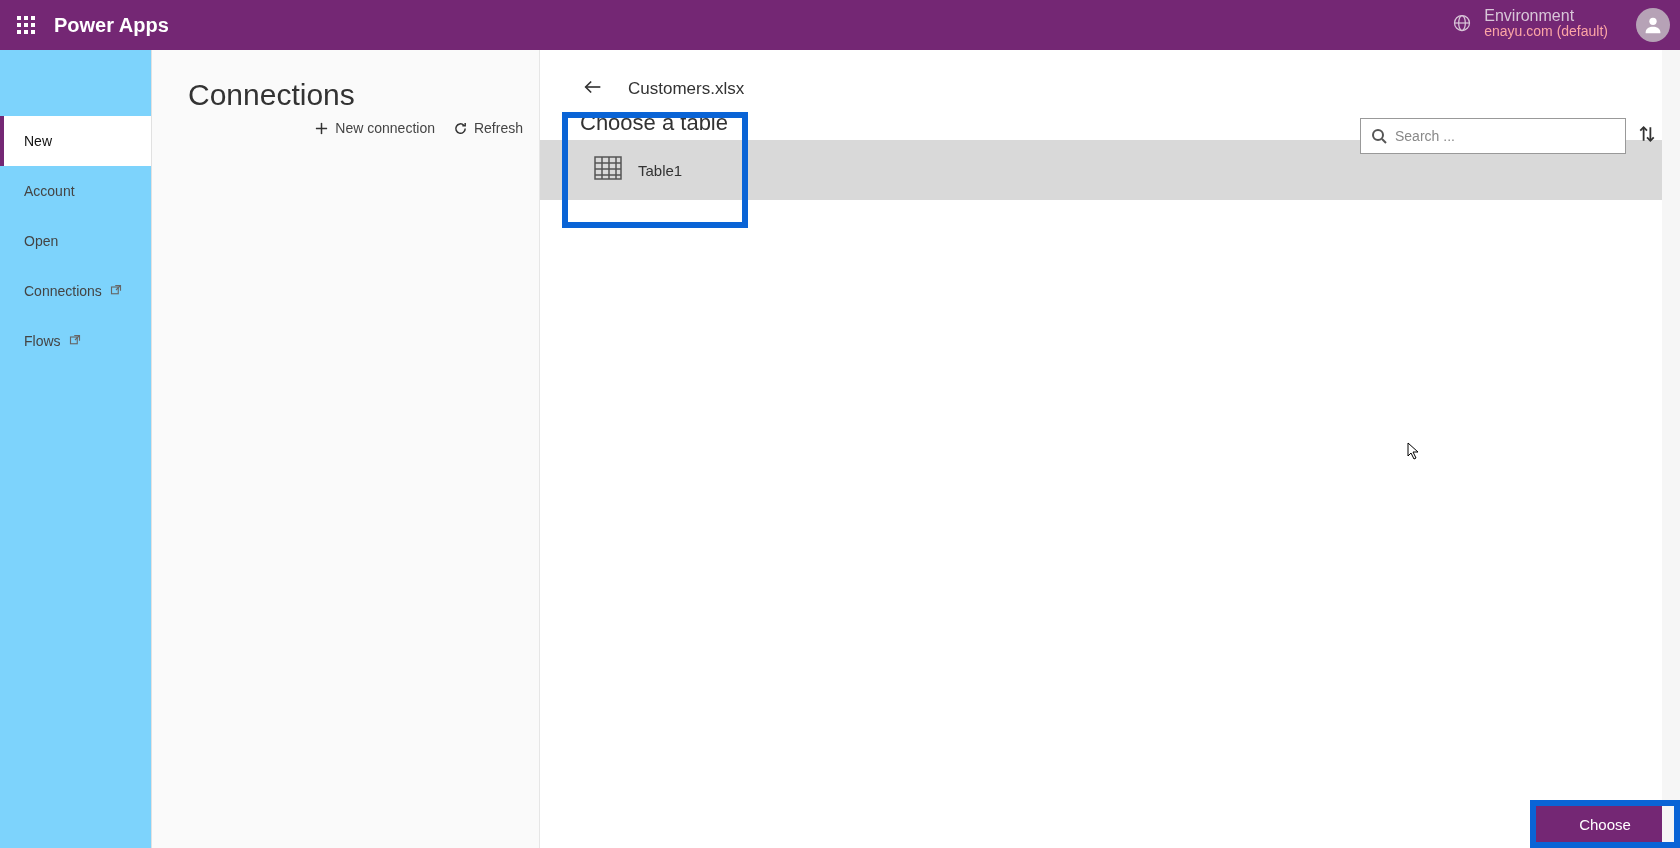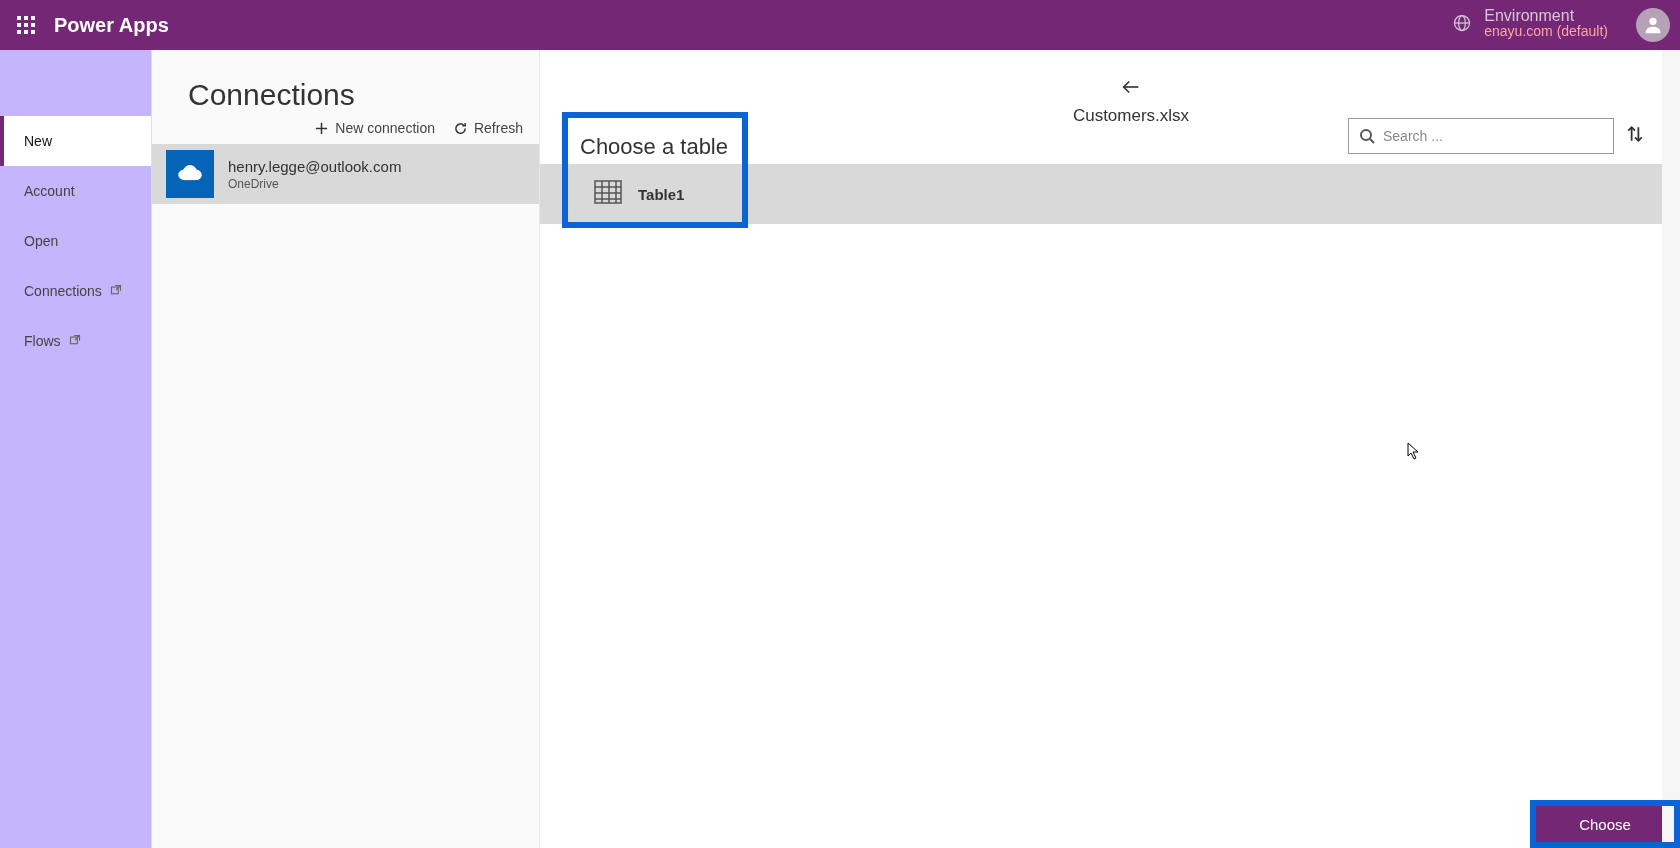--- a/index.html
+++ b/index.html
@@ -36,21 +36,21 @@
     width:34px; height:34px; border-radius:50%;
     background:#b6a2b6; display:flex; align-items:center; justify-content:center;
     cursor:pointer;
   }
   .avatar svg { width:22px; height:22px; fill:#fff; }
 
   
   .main { display:flex; height: calc(100% - 50px); }
 
   .sidebar {
-    width:152px; background:#c4b5fd; border-right:1px solid #e1e1e1;
+    width:152px; background:#7dd3fc; border-right:1px solid #e1e1e1;
     padding-top:66px;
   }
   .nav-item {
     height:50px; display:flex; align-items:center;
     padding: 0 20px; font-size:14px; color:#444;
     border-left:4px solid transparent;
     cursor:pointer; gap:8px;
   }
   .nav-item.active {
     background:#fff; border-left-color:#742774; color:#111;
@@ -81,49 +81,49 @@
   }
   .conn-icon {
     width:48px; height:48px; background:#0364b8;
     display:flex; align-items:center; justify-content:center;
   }
   .conn-icon svg { width:30px; height:30px; fill:#fff; stroke:#fff; }
   .conn-text .conn-title { font-size:15px; color:#333; }
   .conn-text .conn-sub   { font-size:12px; color:#555; margin-top:2px;}
 
   .detail-col { flex:1; position:relative; padding: 26px 0 0 0; }
-  .breadcrumb { display:flex; align-items:center; gap:4px; padding-left:42px; margin-bottom:8px;flex-direction:column;}
+  .breadcrumb { display:flex; align-items:center; gap:24px; padding-left:42px; margin-bottom:8px;}
   .back-arrow { cursor:pointer; }
   .back-arrow svg { width:22px; height:22px; stroke:#333; fill:none; stroke-width:1.8; }
   .breadcrumb-file { font-size:17px; color:#333; }
 
   .table-highlight {
     position:absolute; left:22px; top:62px;
     width:186px; height:116px; border:6px solid #0a64d6; pointer-events:none; z-index:5;
   }
   .choose-title { font-size:22px; font-weight:300; color:#333; padding-left:40px; }
   .search-row {
-    display:flex; align-items:center; gap:12px; position:absolute; right:36px; top:68px;
+    display:flex; align-items:center; gap:12px; position:absolute; right:24px; top:68px;
   }
   .search-box {
     width:266px; height:36px; border:1px solid #999; display:flex; align-items:center;
     padding:0 10px; background:#fff;
   }
   .search-box svg { width:16px; height:16px; stroke:#555; fill:none; stroke-width:2; margin-right:8px;}
   .search-box input { border:none; outline:none; font-size:14px; flex:1; background:transparent; color:#333;}
   .search-box input::placeholder { color:#888; }
   .sort-btn { cursor:pointer; }
   .sort-btn svg { width:18px; height:18px; stroke:#333; fill:none; stroke-width:1.6; }
 
   .table-row {
     height:60px; background:#d9d9d9; display:flex; align-items:center;
     padding-left:54px; gap:16px; cursor:pointer; margin-top:4px;
   }
   .table-row .t-icon svg { width:28px; height:24px; }
-  .table-row .t-name { font-size:15px; color:#333;font-weight:bold; }
+  .table-row .t-name { font-size:15px; color:#333; }
 
   .connect-btn-highlight {
     position:absolute; right:0; bottom:0;
     border:6px solid #0a64d6; pointer-events:none; z-index:6;
     width:150px; height:48px;
   }
   .connect-btn {
     position:absolute; right:6px; bottom:6px;
     width:138px; height:36px;
     background:#742774; color:#fff; font-size:15px;
@@ -225,31 +225,20 @@
           <span>New connection</span>
         </div>
         <div class="act">
           <svg viewBox="0 0 16 16">
               <path d="M13 8a5 5 0 1 1-1.5-3.5"></path>
               <path d="M13 2v3h-3"></path>
             </svg>
           <span>Refresh</span>
         </div>
       </div>
-      <div class="conn-item">
-        <div class="conn-icon">
-          <svg viewBox="0 0 32 20">
-              <path d="M10 16c-3 0-6-2-6-5 0-3 2-5 5-5 1-3 4-5 7-5 3 0 6 2 7 5 3 0 5 2 5 5s-2 5-5 5H10z" fill="#fff"></path>
-            </svg>
-        </div>
-        <div class="conn-text">
-          <div class="conn-title">henry.legge@outlook.com</div>
-          <div class="conn-sub">OneDrive</div>
-        </div>
-      </div>
     </div>
 
     <div class="detail-col">
       <div class="breadcrumb">
         <span class="back-arrow">
           <svg viewBox="0 0 24 24">
               <line x1="20" y1="12" x2="4" y2="12"></line>
               <polyline points="10 6 4 12 10 18"></polyline>
             </svg>
         </span>

